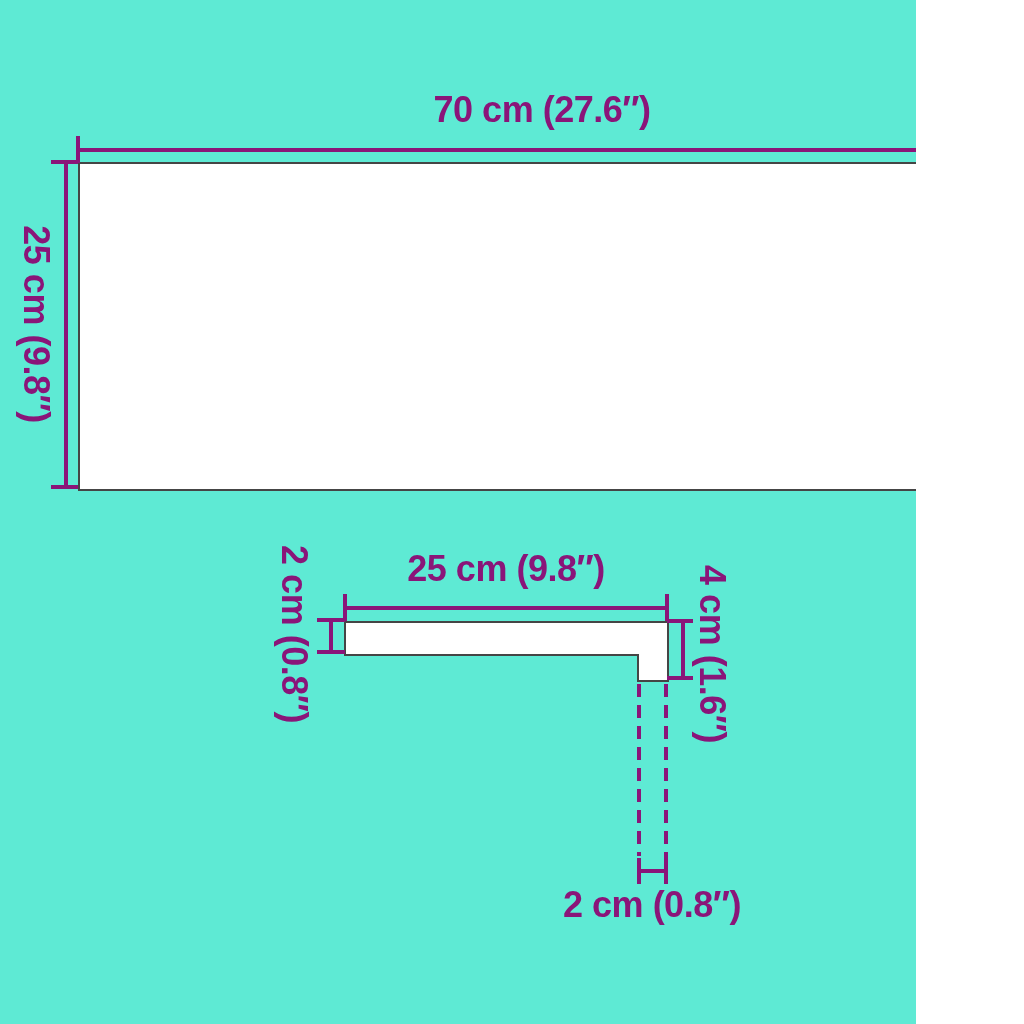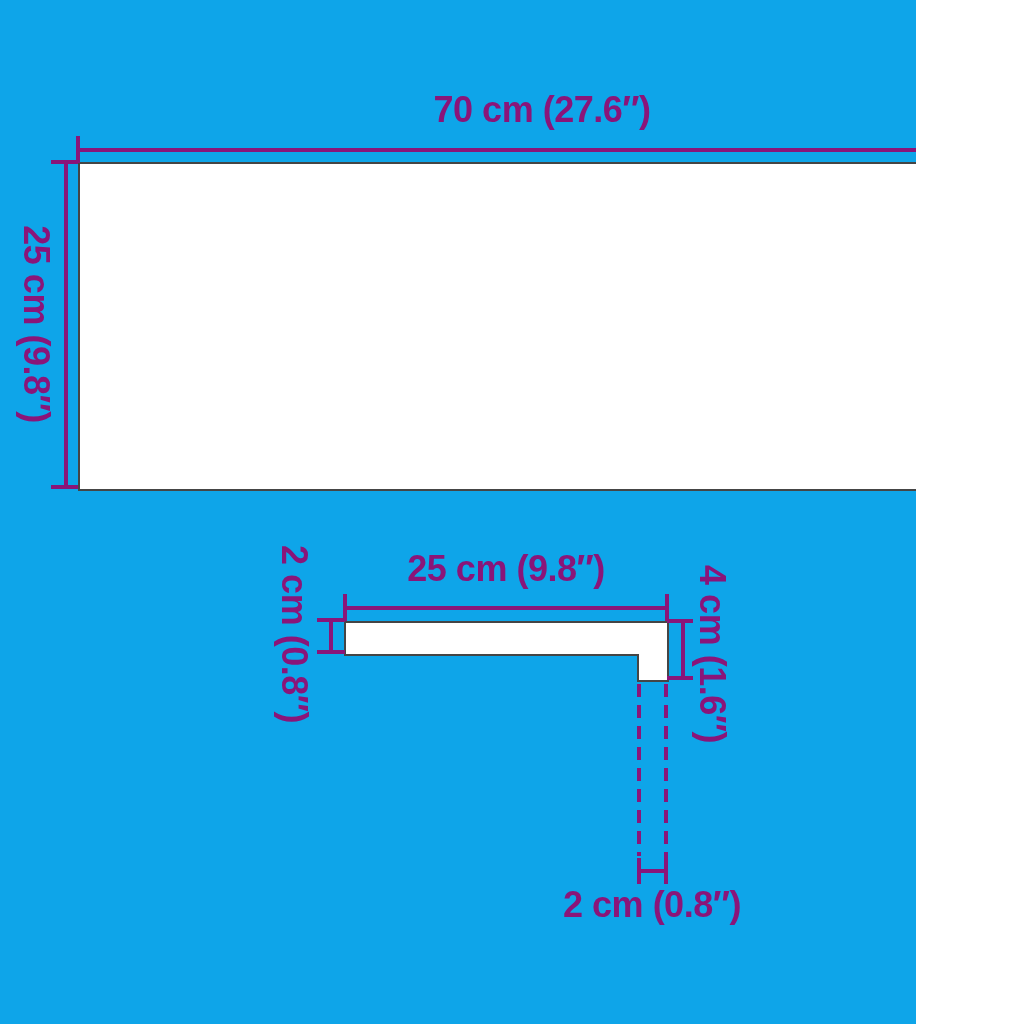--- a/index.html
+++ b/index.html
@@ -1,17 +1,17 @@
 <!DOCTYPE html>
 <html><head>
 <meta charset="utf-8">
 <style>
   html,body{margin:0;padding:0;background:#ffffff;}
   .canvas{
-    position:relative;width:916px;height:1024px;background:#0ea5e9;
+    position:relative;width:916px;height:1024px;background:#5eead4;
     font-family:"Liberation Sans",sans-serif;overflow:hidden;
   }
   
   .pl{position:absolute;background:#8A1579;}
   .dash-v{position:absolute;width:4px;
     background:repeating-linear-gradient(to bottom,#8A1579 0px,#8A1579 13px,transparent 13px,transparent 21px);}
   
   .rect-outline{position:absolute;border:2px solid #454545;background:#ffffff;box-sizing:border-box;}
   
   .lbl{position:absolute;color:#8A1579;font-size:36px;font-weight:700;

